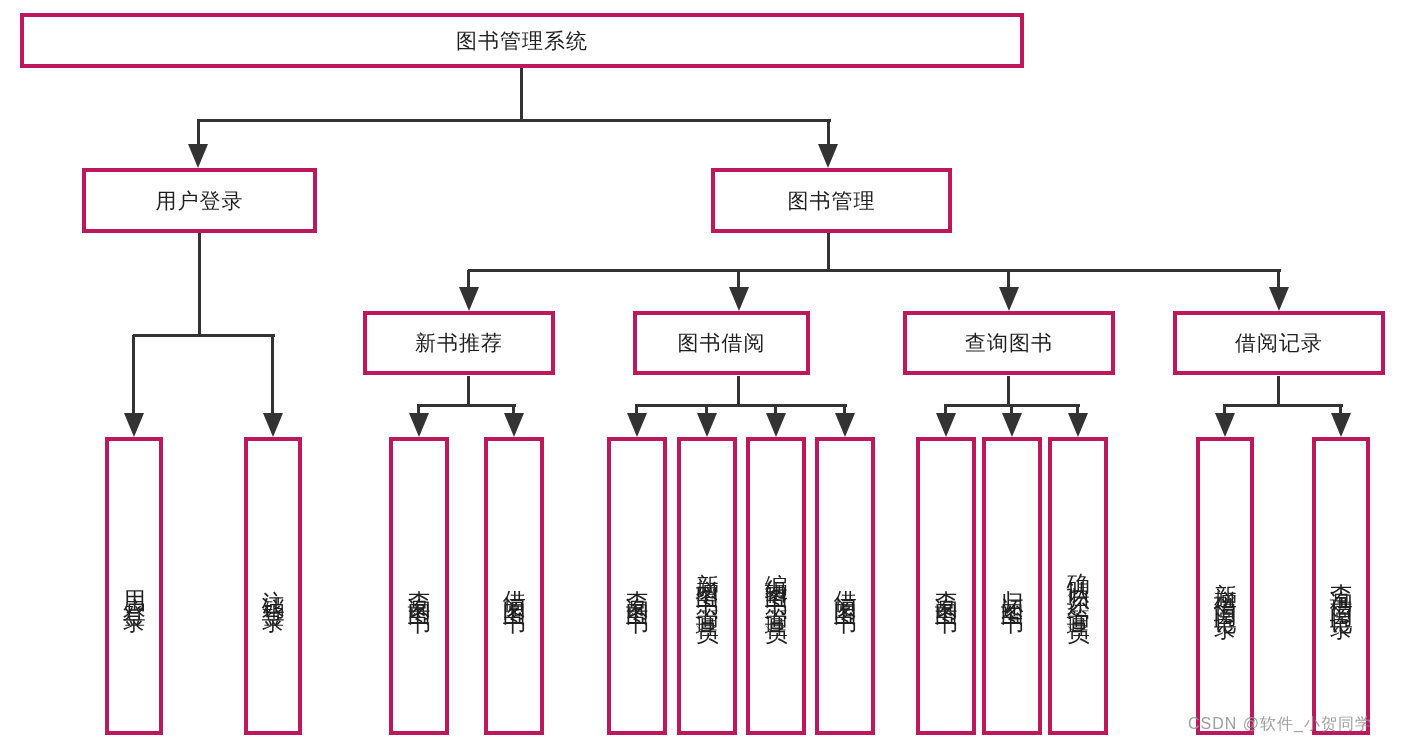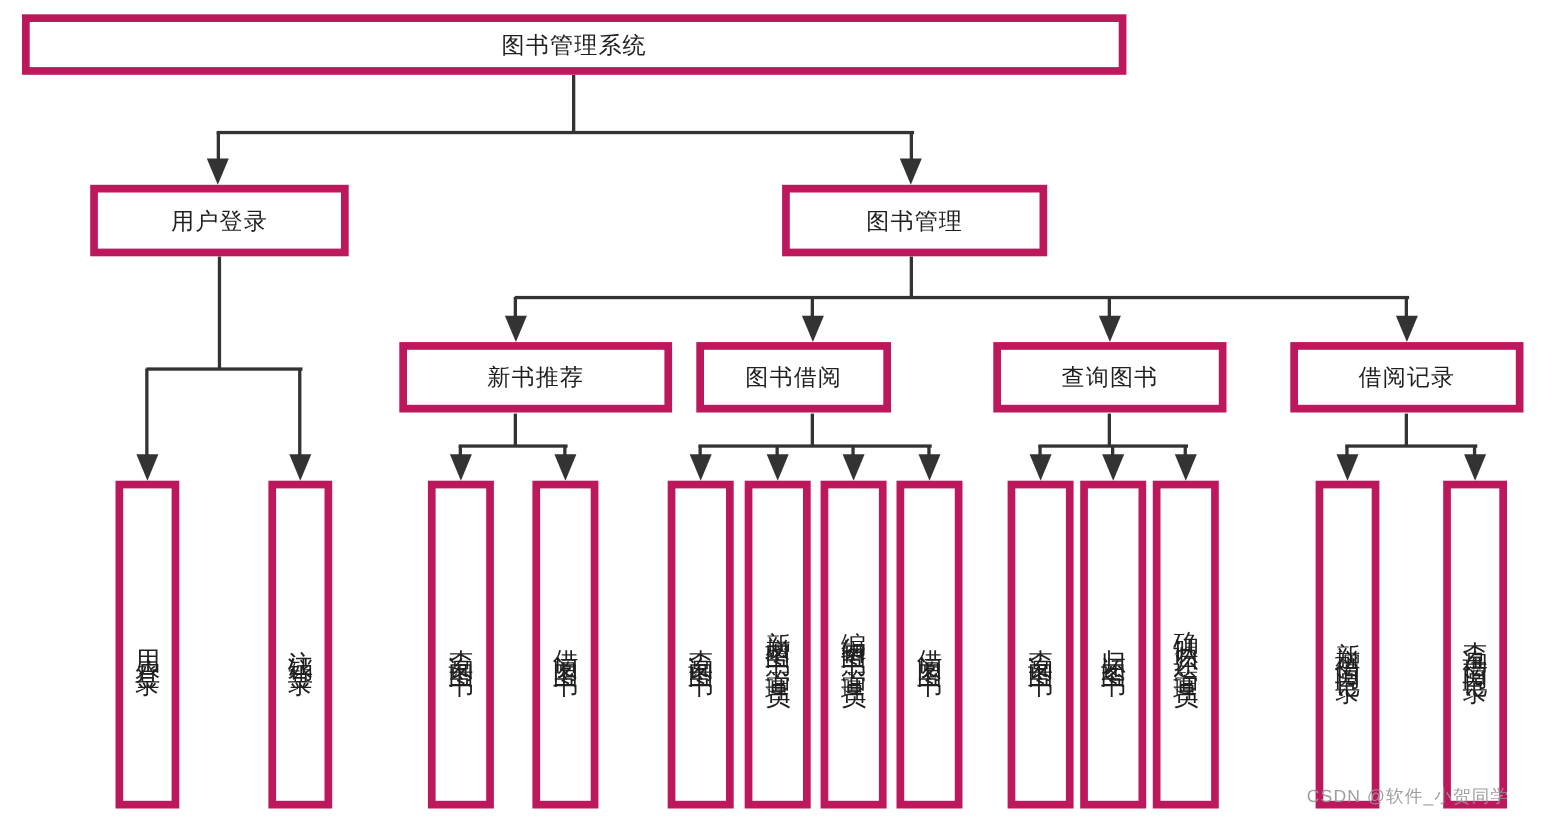--- a/index.html
+++ b/index.html
@@ -7,21 +7,21 @@
        font-family:"Liberation Sans","DejaVu Sans",sans-serif;}
   .canvas{position:absolute;left:0;top:0;width:1405px;height:747px;background:#ffffff;}
   
   .vl{display:block;position:absolute;width:3px;background:#333333;}
   .hl{display:block;position:absolute;height:3px;background:#333333;}
   .ah{display:block;position:absolute;width:0;height:0;
       border-left:10px solid transparent;border-right:10px solid transparent;
       border-top:24px solid #333333;}
   
   .node{position:absolute;box-sizing:border-box;background:#ffffff;
-        border:7px solid #be185d;display:flex;align-items:center;justify-content:center;
+        border:4px solid #be185d;display:flex;align-items:center;justify-content:center;
         color:#1f1f1f;font-size:21px;letter-spacing:1px;}
   .leaf{font-size:23px;}
   .vtext{writing-mode:vertical-rl;text-orientation:mixed;letter-spacing:7px;line-height:1.1;}
   .watermark{position:absolute;left:1188px;top:714px;width:212px;
              color:rgba(150,150,150,0.92);font-size:16px;letter-spacing:1px;
              white-space:nowrap;z-index:5;}
 </style>
 </head>
 <body>
 
@@ -82,21 +82,21 @@
   <i class="vl" style="left:1223px;top:405px;height:10px"></i>
   <i class="ah" style="left:1215px;top:413px"></i>
   <i class="vl" style="left:1339px;top:405px;height:10px"></i>
   <i class="ah" style="left:1331px;top:413px"></i>
 
   <div class="node" style="left:20px;top:13px;width:1004px;height:55px">图书管理系统</div>
 
   <div class="node" style="left:82px;top:168px;width:235px;height:65px">用户登录</div>
   <div class="node" style="left:711px;top:168px;width:241px;height:65px">图书管理</div>
 
-  <div class="node" style="left:363px;top:311px;width:248px;height:64px">新书推荐</div>
+  <div class="node" style="left:363px;top:311px;width:192px;height:64px">新书推荐</div>
   <div class="node" style="left:633px;top:311px;width:177px;height:64px">图书借阅</div>
   <div class="node" style="left:903px;top:311px;width:212px;height:64px">查询图书</div>
   <div class="node" style="left:1173px;top:311px;width:212px;height:64px">借阅记录</div>
 
   <div class="node leaf" style="left:105px;top:437px;width:58px;height:298px">
     <span class="vtext">用户登录</span>
   </div>
   <div class="node leaf" style="left:244px;top:437px;width:58px;height:298px">
     <span class="vtext">注销登录</span>
   </div>

